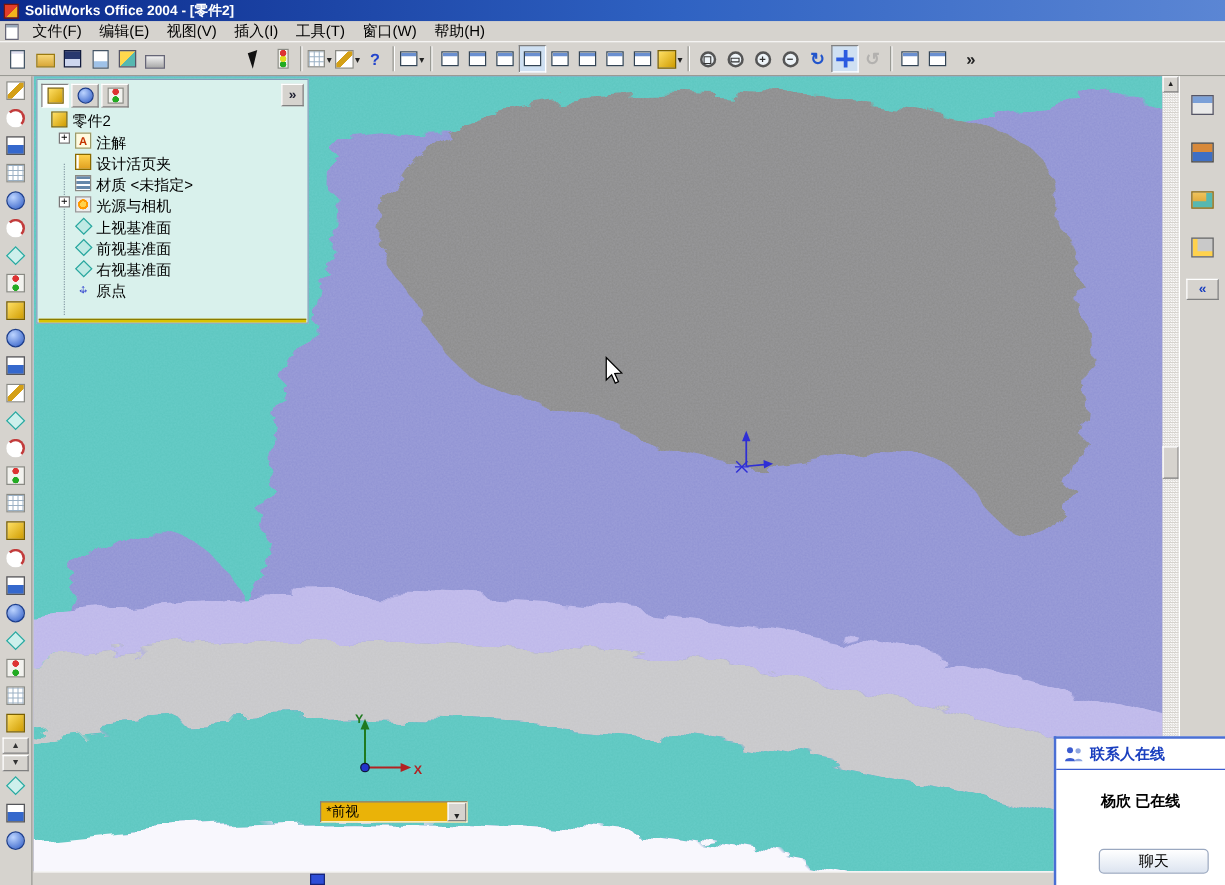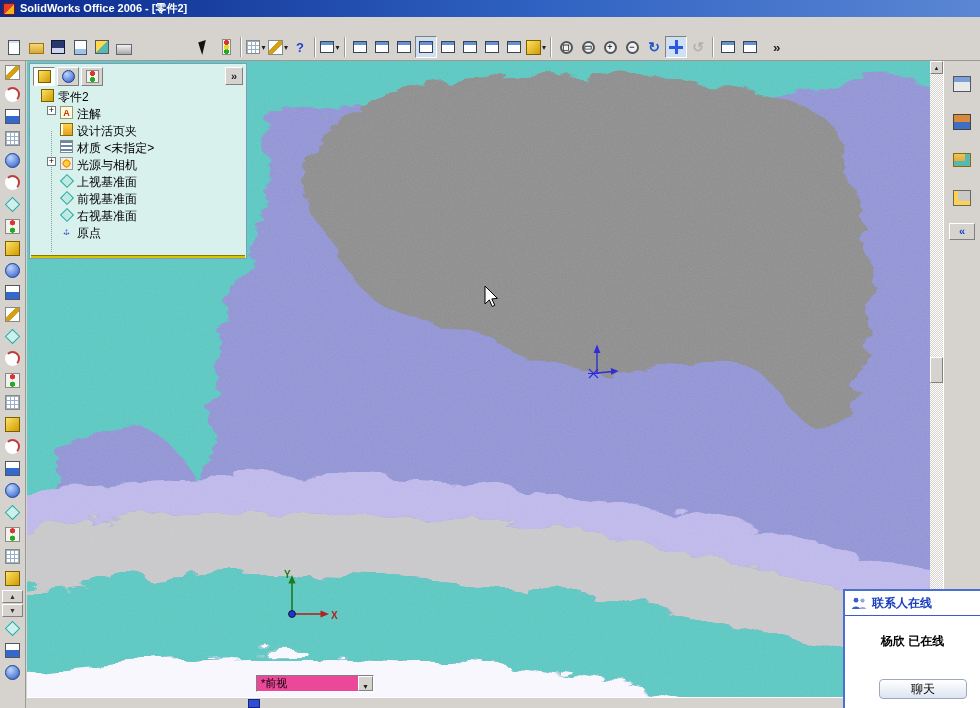--- a/index.html
+++ b/index.html
@@ -107,21 +107,21 @@
   .ti-mat{background:#fff;border:1px solid #8a8a84;background-image:repeating-linear-gradient(180deg,#6688aa 0 2px,transparent 2px 4px);}
   .ti-light{background:#ededed;border:1px solid #999;}
   .ti-light::after{content:"";width:9px;height:9px;border-radius:50%;
       background:radial-gradient(circle,#ffd24d 0 2.5px,#f90 2.5px 4px,transparent 4.2px);}
   .ti-plane::after{content:"";width:8px;height:8px;border:1px solid #2aa79f;background:rgba(170,228,222,.55);transform:rotate(45deg);}
   .ti-origin{color:#2233cc;}
   .ti-origin::before{content:"↕";position:absolute;font-size:10px;line-height:10px;}
   .ti-origin::after{content:"↔";position:absolute;font-size:10px;line-height:10px;}
 
   
-  .combo{position:absolute;left:229px;top:614px;width:118px;height:17px;background:#ec4899;
+  .combo{position:absolute;left:229px;top:580px;width:118px;height:17px;background:#eab308;
     border:1px solid;border-color:#808080 #fff #fff #808080;display:flex;align-items:flex-end;z-index:6;}
   .combo-text{flex:1;padding-left:4px;font-size:11px;}
   .combo-btn{width:15px;height:15px;background:#d6d3ce;border:1px solid;border-color:#fff #808080 #808080 #fff;padding:0;}
   .combo-btn::after{content:"▼";font-size:7px;color:#222;}
 
   
   .vscroll{position:absolute;left:930px;top:61px;width:13px;height:636px;
     background:repeating-conic-gradient(#fff 0 25%,#d6d3ce 0 50%) 0 0/2px 2px;}
   .vs-btn{position:absolute;left:0;width:13px;height:13px;background:#d6d3ce;border:1px solid;
     border-color:#fff #808080 #808080 #fff;font-size:6px;line-height:6px;padding:0;color:#222;}
@@ -154,23 +154,33 @@
   .chat-btn{position:absolute;right:13px;bottom:9px;width:88px;height:20px;border:1px solid #9aa8c0;border-radius:4px;
     background:linear-gradient(#ffffff,#dce4f0);font-size:12px;font-family:inherit;}
 </style>
 </head>
 <body>
 
 <div class="app">
 
   <div class="titlebar">
     <span class="appicon"></span>
-    <span>SolidWorks Office 2006 - [零件2]</span>
-  </div>
-
+    <span>SolidWorks Office 2004 - [零件2]</span>
+  </div>
+
+  <div class="menubar">
+    <span class="doc-icon"></span>
+    <span class="menu-item">文件(F)</span>
+    <span class="menu-item">编辑(E)</span>
+    <span class="menu-item">视图(V)</span>
+    <span class="menu-item">插入(I)</span>
+    <span class="menu-item">工具(T)</span>
+    <span class="menu-item">窗口(W)</span>
+    <span class="menu-item">帮助(H)</span>
+  </div>
 
   <div class="toolbar">
     <button class="tb">
         <span class="t-page"></span>
       </button>
     <button class="tb">
         <span class="t-folder"></span>
       </button>
     <button class="tb">
         <span class="t-save"></span>

